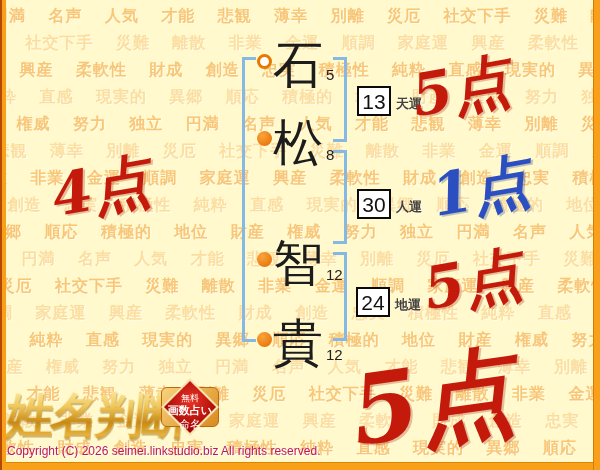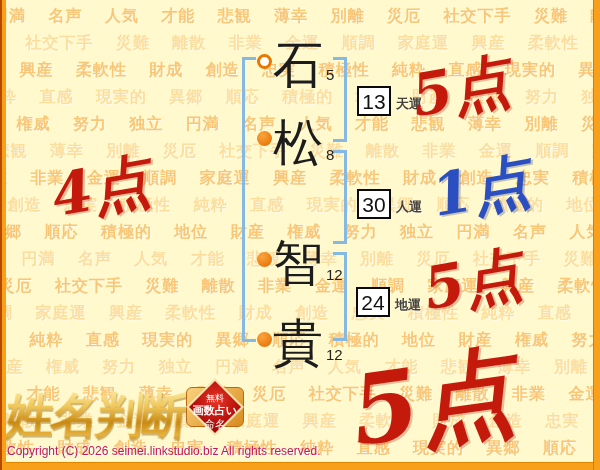--- a/index.html
+++ b/index.html
@@ -77,21 +77,21 @@
   .sc-sou { left:352px; top:338px; font-size:96px; transform:rotate(-8deg); }
 
   
   .logo { position:absolute; left:6px; top:384px; z-index:12; cursor:pointer;
     font-family:"DejaVu Serif", serif; font-weight:bold; font-size:48px;
     letter-spacing:-3px; transform:skewX(-6deg);
     background:linear-gradient(180deg,#FFF4B8 0%,#F0C75A 35%,#C8必8912 60%,#E8B23A 80%,#8F6205 100%);
     background:linear-gradient(180deg,#FFF4B8 0%,#F0C75A 35%,#C88912 60%,#E8B23A 80%,#8F6205 100%);
     -webkit-background-clip:text; background-clip:text; color:transparent;
     filter:drop-shadow(1px 2px 0 rgba(140,90,0,0.45)); }
-  .badge { position:absolute; left:186px; top:387px; width:58px; height:40px; z-index:12;
+  .badge { position:absolute; left:161px; top:387px; width:58px; height:40px; z-index:12;
     background:linear-gradient(135deg,#F8D37C,#D98A1E); border:1px solid #B96A10;
     border-radius:6px; cursor:pointer; }
   .badge-diamond { position:absolute; left:50%; top:50%; width:41px; height:41px;
     transform:translate(-50%,-50%) rotate(45deg);
     background:radial-gradient(circle at 40% 35%, #E93425, #9C0000);
     border:2px solid #F7E2B2; }
   .badge-text { position:absolute; left:0; top:5px; width:100%; text-align:center;
     color:#fff; line-height:1.25; }
   .badge-line-0 { font-size:9px; }
   .badge-line-1 { font-size:11px; font-weight:bold; }

